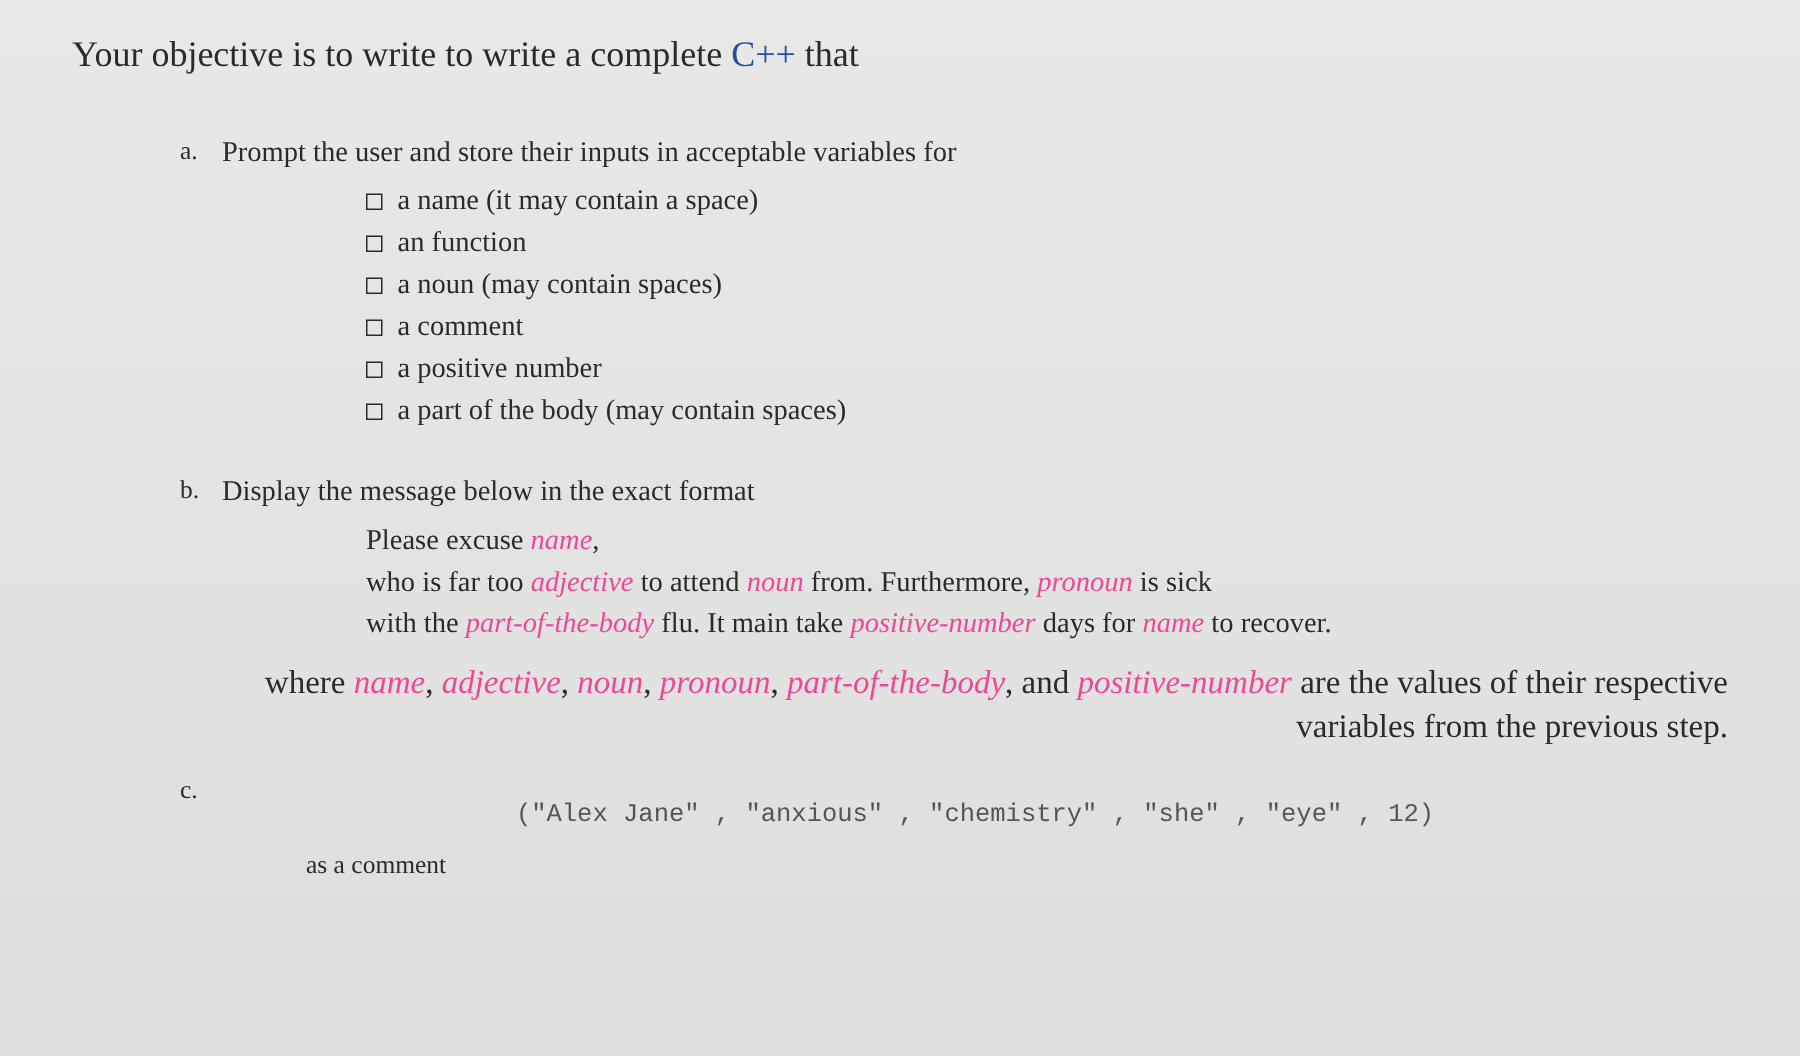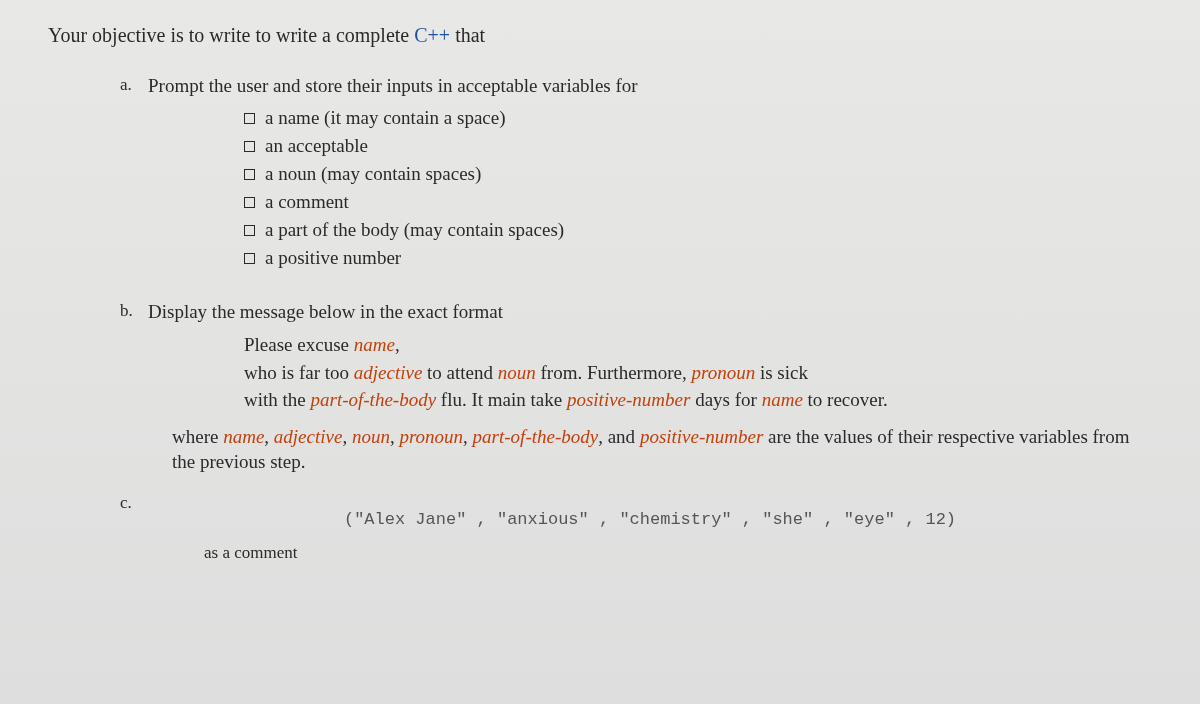--- a/index.html
+++ b/index.html
@@ -13,28 +13,28 @@
       background: linear-gradient(to bottom, #e8e8e6 0%, #dedede 100%);
       font-family: 'Times New Roman', 'Georgia', serif;
       color: #2a2a2a;
       padding: 24px 48px;
       position: relative;
     }
     .page-content {
       width: 100%;
     }
     .intro {
-      font-size: 20px;
-      margin-bottom: 28px;
+      font-size: 24px;
+      margin-bottom: 40px;
     }
     .blue {
       color: #2050a0;
     }
     .green-italic {
-      color: #c2410c;
+      color: #ec4899;
       font-style: italic;
     }
     .mono {
       font-family: 'Courier New', monospace;
       color: #555;
       font-size: 17px;
     }
     .list {
       margin-left: 72px;
     }
@@ -75,22 +75,23 @@
       margin-left: 96px;
       margin-top: 8px;
       margin-bottom: 10px;
       font-size: 19px;
       line-height: 1.45;
     }
     .where-block {
       margin-left: 24px;
       margin-top: 8px;
       margin-bottom: 12px;
-      font-size: 19px;
+      font-size: 22px;
       line-height: 1.35;
+      text-align: right;
     }
     .code-center {
       text-align: center;
       margin-top: 14px;
       margin-bottom: 14px;
     }
     .as-comment {
       margin-left: 56px;
       font-size: 17px;
       margin-top: 8px;
@@ -111,37 +112,37 @@
       <div class="list-letter">a.</div>
       <div class="list-content">
         <span>Prompt the user and store their inputs in acceptable variables for</span>
         <div class="checklist">
           <div class="checklist-item">
             <span class="checkbox"></span>
             <span><span>a name </span><span>(it may contain a space)</span></span>
           </div>
           <div class="checklist-item">
             <span class="checkbox"></span>
-            <span><span>an acceptable</span></span>
+            <span><span>an function</span></span>
           </div>
           <div class="checklist-item">
             <span class="checkbox"></span>
             <span><span>a noun </span><span>(may contain spaces)</span></span>
           </div>
           <div class="checklist-item">
             <span class="checkbox"></span>
             <span><span>a comment</span></span>
           </div>
           <div class="checklist-item">
             <span class="checkbox"></span>
-            <span><span>a part of the body </span><span>(may contain spaces)</span></span>
+            <span><span>a positive number</span></span>
           </div>
           <div class="checklist-item">
             <span class="checkbox"></span>
-            <span><span>a positive number</span></span>
+            <span><span>a part of the body </span><span>(may contain spaces)</span></span>
           </div>
         </div>
       </div>
     </div>
 
     <div class="list-item">
       <div class="list-letter">b.</div>
       <div class="list-content">
         <span>Display the message below in the exact format</span>
 

